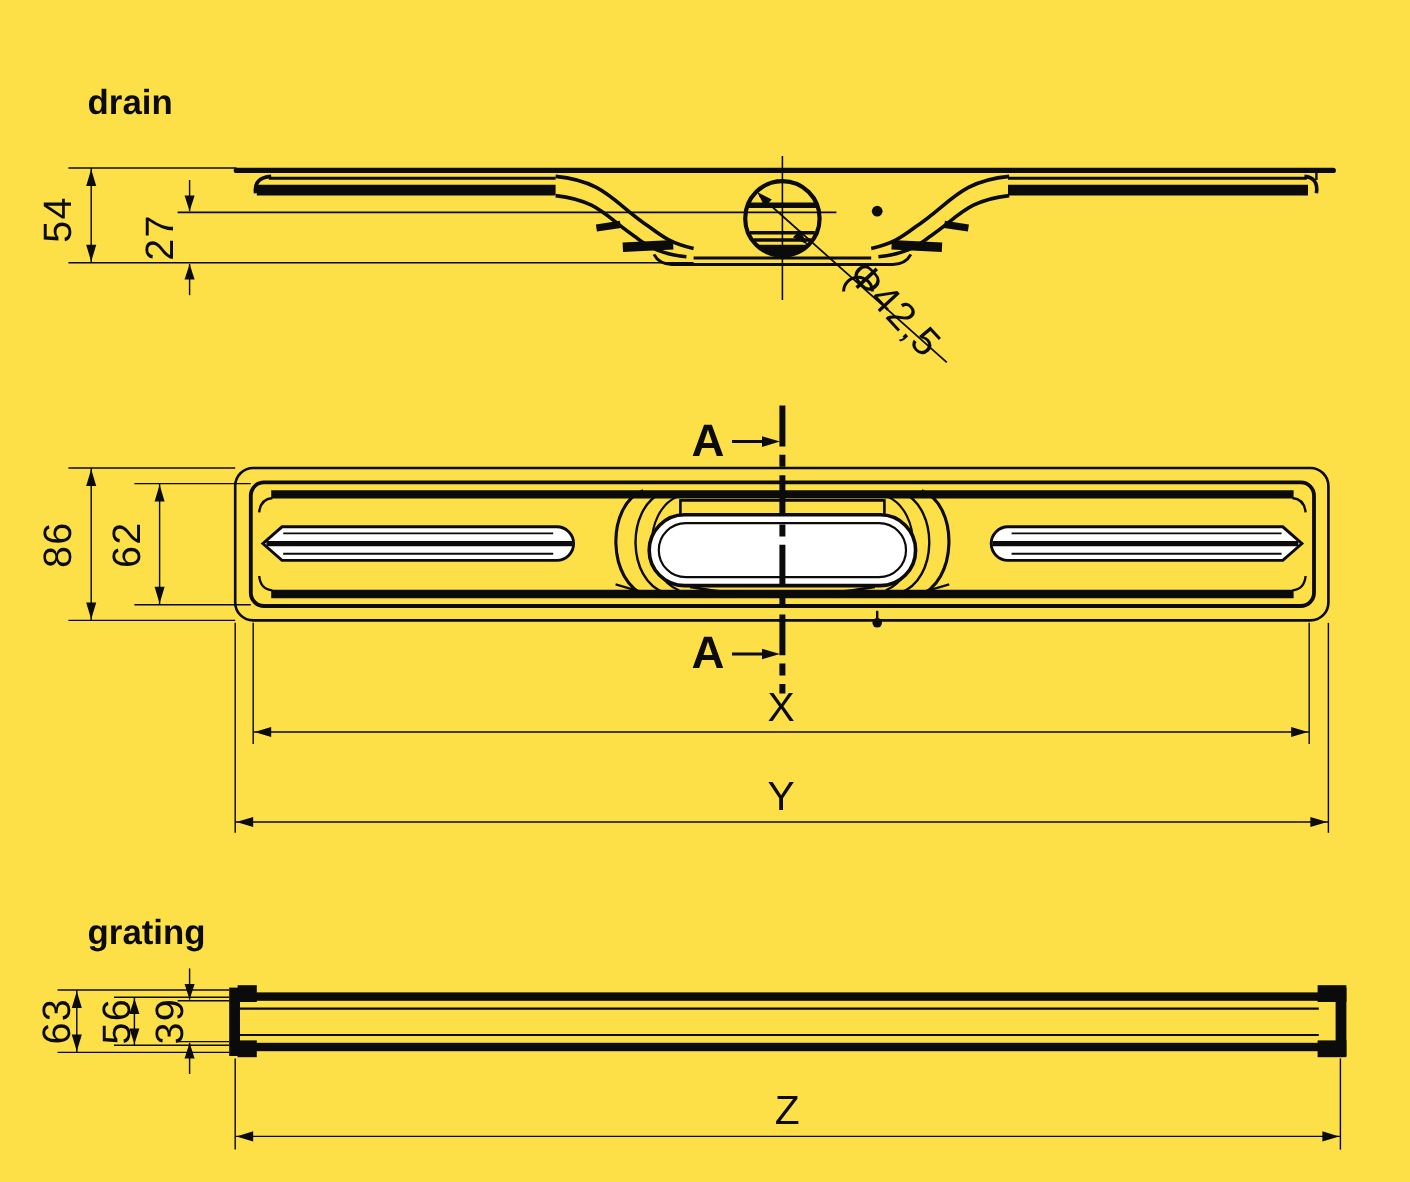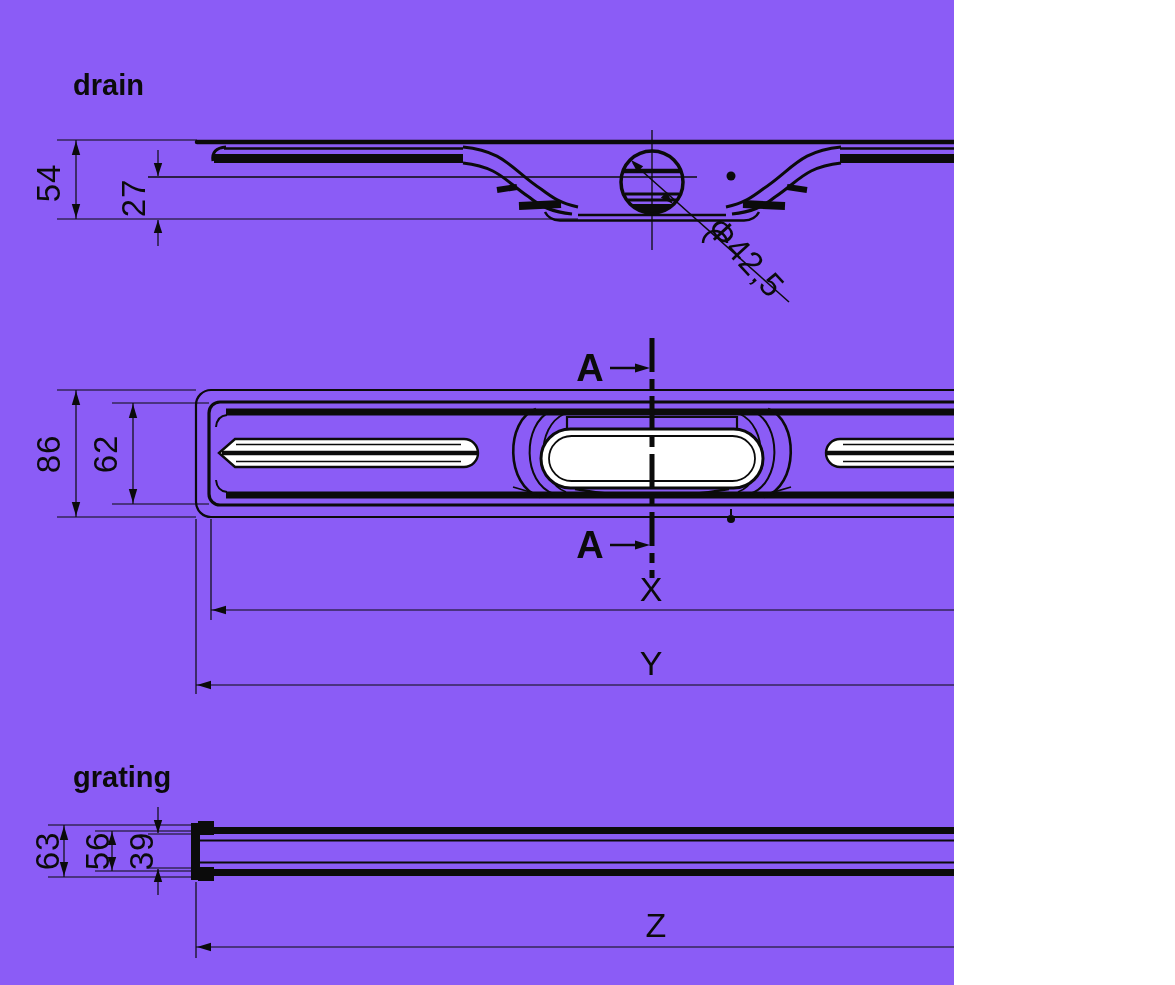--- a/index.html
+++ b/index.html
@@ -1,16 +1,16 @@
 <!DOCTYPE html>
 <html><head>
 <meta charset="utf-8">
 <style>
   html,body{margin:0;padding:0;background:#ffffff;}
-  .page{position:relative;width:954px;height:985px;background:#8b5cf6;overflow:hidden;}
+  .page{position:relative;width:1175px;height:985px;background:#fde047;overflow:hidden;}
   svg{display:block;}
   .ln{stroke:#0b0b0b;fill:none;}
   .fl{fill:#0b0b0b;stroke:none;}
   .wfill{fill:#ffffff;}
   text{fill:#0b0b0b;stroke:none;font-family:"Liberation Sans","DejaVu Sans",sans-serif;}
   .dimtx{font-size:33px;font-weight:400;letter-spacing:1px;}
   .axtx{font-size:34px;font-weight:400;}
   .sectx{font-size:38px;font-weight:600;}
   .titletx{font-size:29px;font-weight:700;}
 </style>

